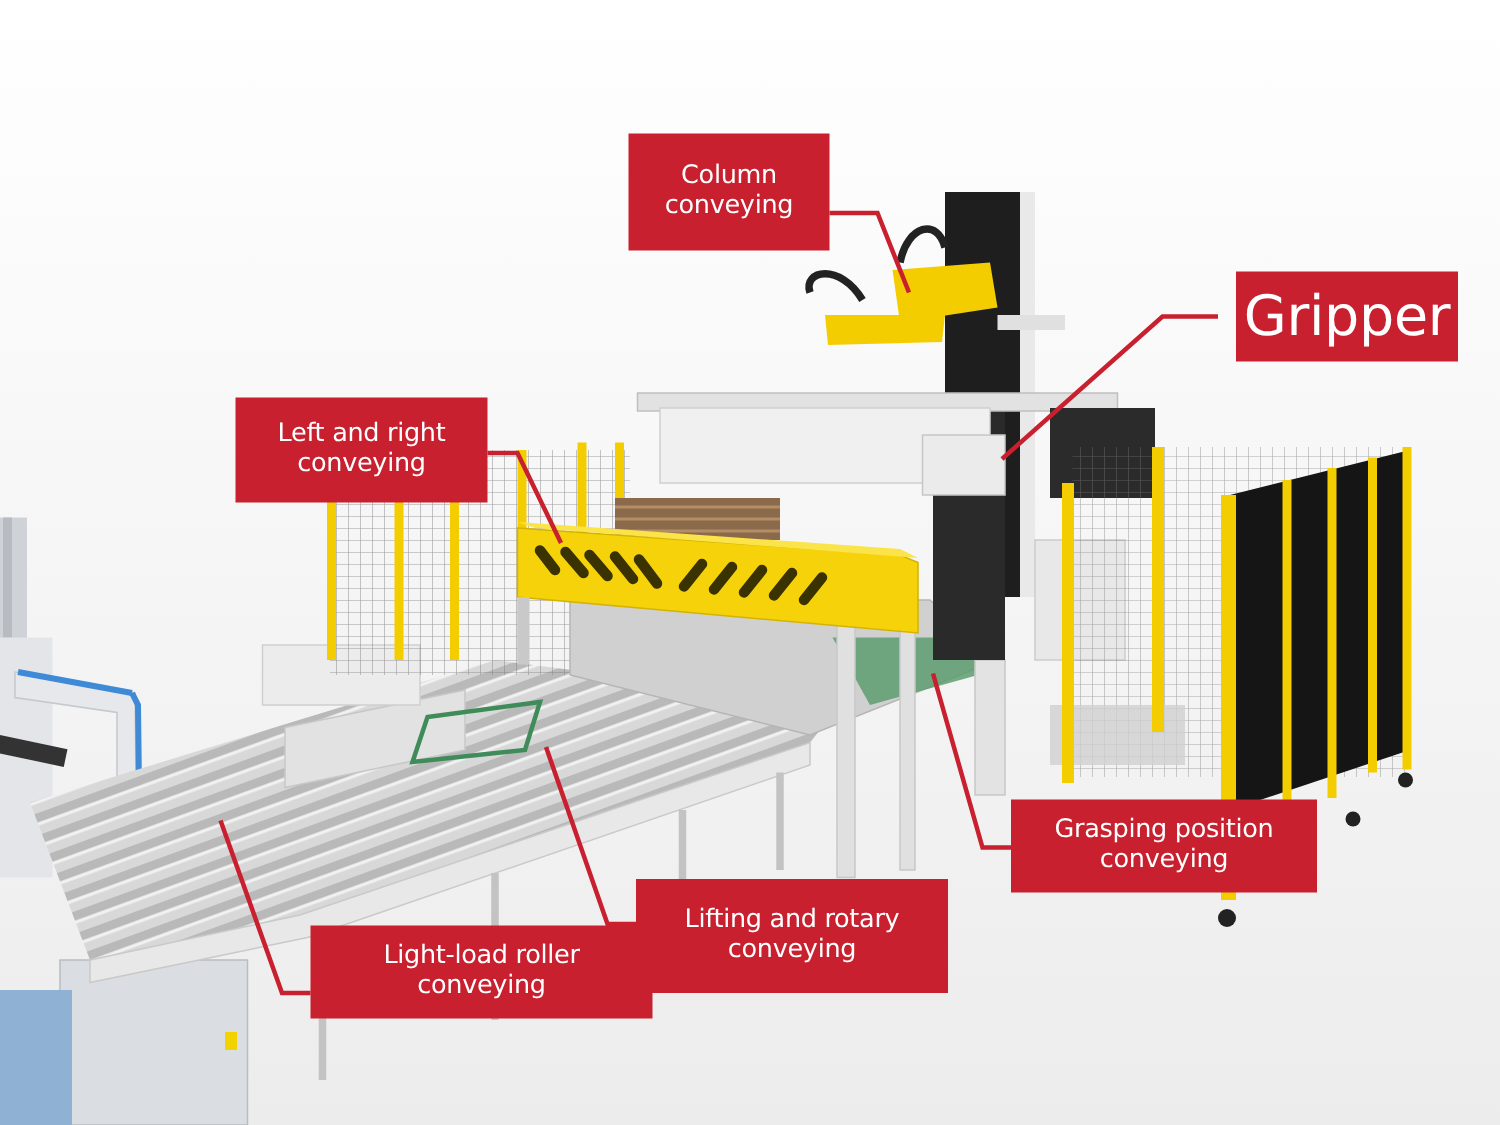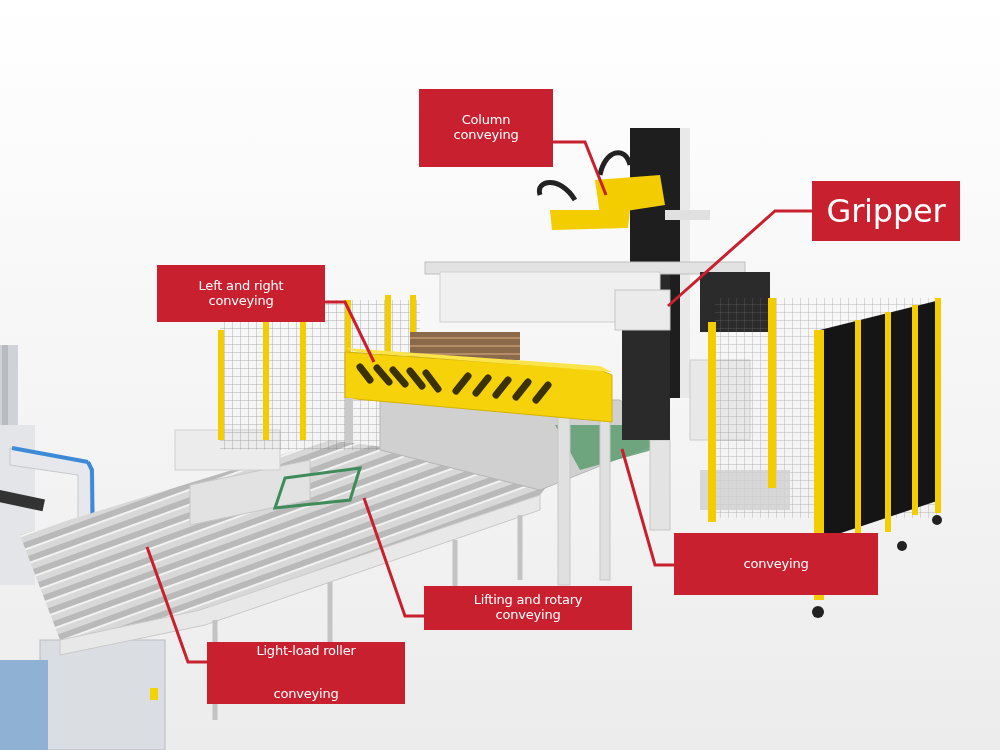--- a/index.html
+++ b/index.html
@@ -6,24 +6,24 @@
     body {
       width:1000px; height:750px; overflow:hidden; position:relative;
       background:#fdfdfd;
       font-family:"DejaVu Sans","Liberation Sans",sans-serif;
     }
     #scene { position:absolute; left:0; top:0; width:1000px; height:750px; }
     .label {
       position:absolute; background:#c8202f; color:#fff;
       text-align:center; line-height:1.15; box-sizing:border-box;
       display:flex; align-items:center; justify-content:center; flex-direction:column;
-      font-size:13px; letter-spacing:-0.2px; padding:2px 8px;
+      font-size:17px; letter-spacing:-0.2px; padding:2px 8px;
     }
     .label span { display:block; white-space:nowrap; }
-    .lbl-gripper { font-size:32px; }
+    .lbl-gripper { font-size:37px;margin-left:12px; }
   </style>
 </head>
 <body>
 
 <svg id="scene" viewBox="0 0 1000 750" xmlns="http://www.w3.org/2000/svg">
   <defs>
     <linearGradient id="floor" x1="0" y1="0" x2="0" y2="1">
       <stop offset="0" stop-color="#ffffff"></stop>
       <stop offset="1" stop-color="#ececec"></stop>
     </linearGradient>
@@ -165,30 +165,31 @@
 
 <div class="label" style="left:419px;top:89px;width:134px;height:78px;">
   <span>Column</span>
   <span>conveying</span>
 </div>
 
 <div class="label lbl-gripper" style="left:812px;top:181px;width:148px;height:60px;">
   <span>Gripper</span>
 </div>
 
-<div class="label" style="left:157px;top:265px;width:168px;height:57px;">
+<div class="label" style="left:157px;top:265px;width:168px;height:70px;">
   <span>Left and right</span>
   <span>conveying</span>
 </div>
 
 <div class="label" style="left:674px;top:533px;width:204px;height:62px;">
+  <span>Grasping position</span>
   <span>conveying</span>
 </div>
 
-<div class="label" style="left:424px;top:586px;width:208px;height:44px;">
+<div class="label" style="left:424px;top:586px;width:208px;height:76px;">
   <span>Lifting and rotary</span>
   <span>conveying</span>
 </div>
 
-<div class="label" style="left:207px;top:642px;width:198px;height:62px;justify-content:space-between;">
+<div class="label" style="left:207px;top:617px;width:228px;height:62px;">
   <span>Light-load roller</span>
   <span>conveying</span>
 </div>
 
 </body></html>

